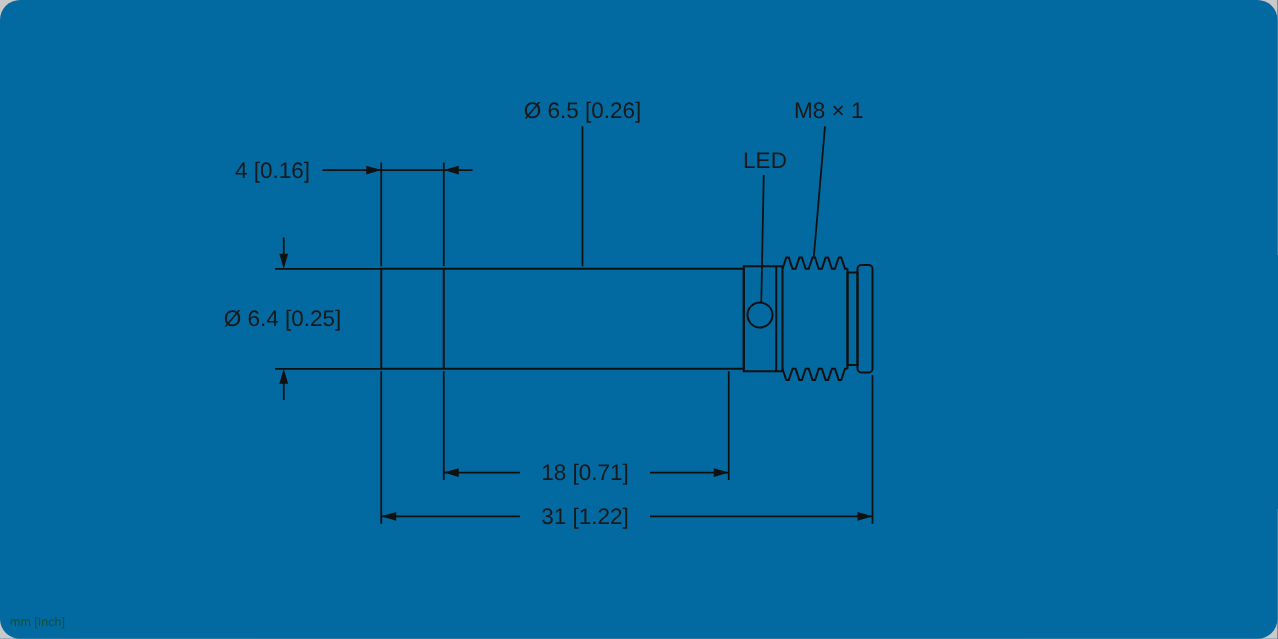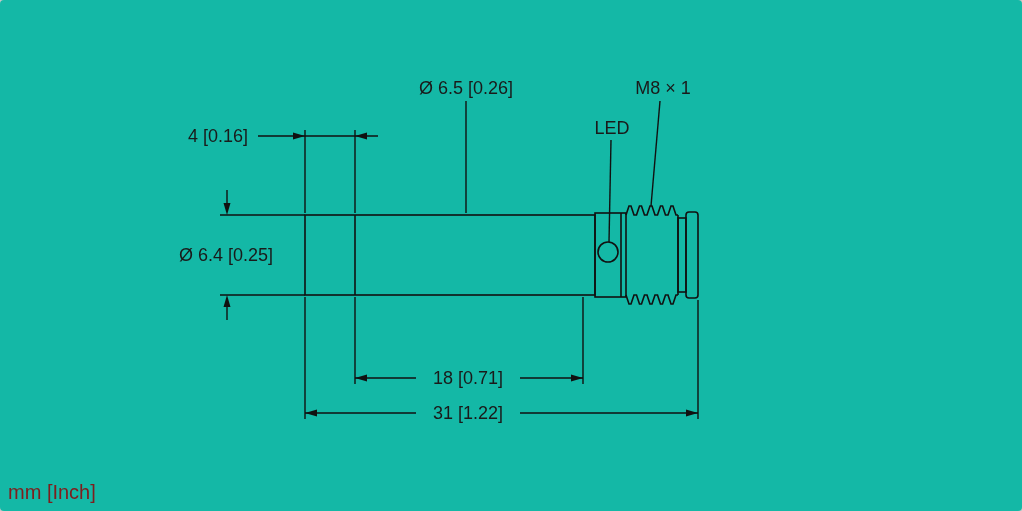--- a/index.html
+++ b/index.html
@@ -4,35 +4,35 @@
 <style>
   html,body{margin:0;padding:0;}
   body{
     width:1022px;height:511px;
     background:#c9c9c9;
     font-family:"Liberation Sans",sans-serif;
     position:relative;overflow:hidden;
   }
   .canvas{
     position:absolute;inset:0;
-    background:#14b8a6;
-    border-radius:4px;
+    background:#0369a1;
+    border-radius:16px;
   }
   svg{position:absolute;top:0;left:0;display:block;}
   svg text{
     fill:#1a1a1a;
     font-family:"Liberation Sans",sans-serif;
     font-size:18px;
   }
   .ln{stroke:#111111;stroke-width:1.6;fill:none;stroke-linejoin:miter;}
   .thin{stroke:#111111;stroke-width:1.4;fill:none;}
   .arr{fill:#111111;stroke:none;}
   .units{
     position:absolute;left:8px;bottom:7px;
-    font-size:20px;color:#7f1d1d;z-index:2;
+    font-size:10px;color:#14532d;z-index:2;
   }
 </style>
 </head>
 <body>
 
 <div class="canvas">
   <svg width="1022" height="511" viewBox="0 0 1022 511">
 
     <g>
       <rect class="ln" x="305" y="215" width="290" height="80"></rect>

